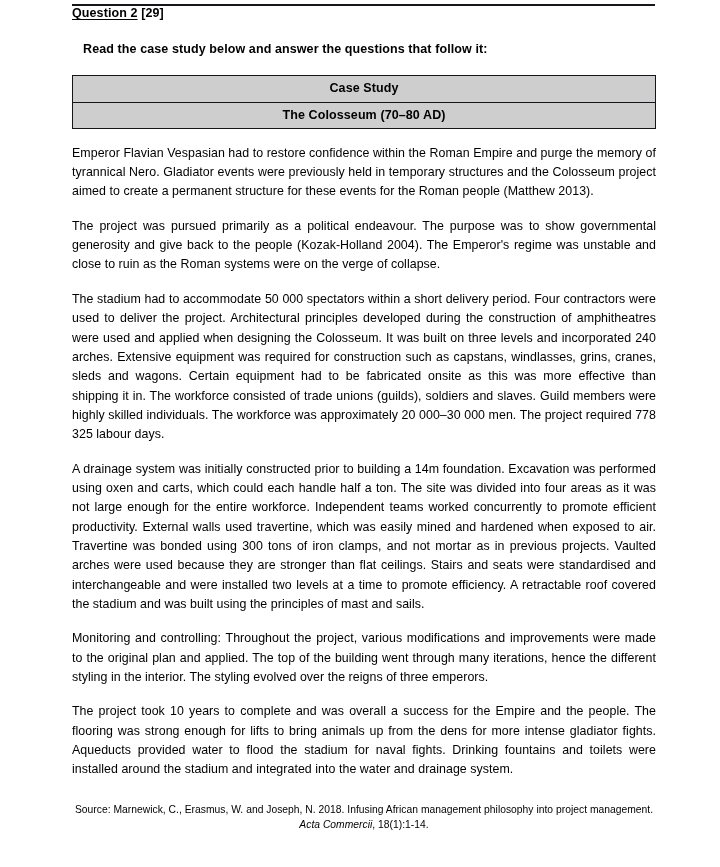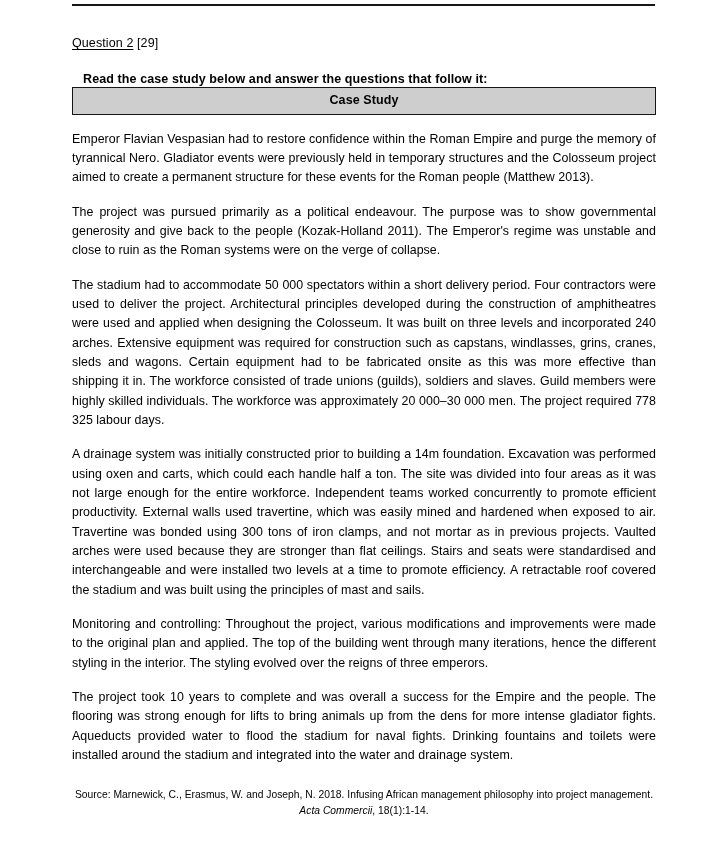--- a/index.html
+++ b/index.html
@@ -31,40 +31,41 @@
     height: 0;
     border-top: 2px solid #16171a;
   }
   .content {
     position: absolute;
     left: 72px;
     top: 4px;
     width: 584px;
   }
   .q-heading {
-    margin: 32px 0 0 0;
+    margin: 2px 0 0 0;
     font-size: 12.5px;
-    font-weight: normal;
+    font-weight: bold;
     line-height: 1.25;
     letter-spacing: 0.1px;
   }
   .q-heading .q-label {
     text-decoration: underline;
     text-underline-offset: 2px;
   }
   .instruction {
     margin: 20px 0 0 0;
     font-size: 12.5px;
     font-weight: bold;
     line-height: 1.25;
     letter-spacing: 0.1px;
     padding-left: 11px;
   }
   
   .case-table {
+    margin-top: 18px;
     width: 584px;
     border-collapse: collapse;
     table-layout: fixed;
   }
   .case-table td {
     background: #cecece;
     border: 1px solid #15161a;
     text-align: center;
     font-size: 12.5px;
     font-weight: bold;
@@ -107,26 +108,29 @@
 
     <p class="q-heading"><span class="q-label">Question 2</span><span> [29]</span></p>
 
     <p class="instruction">Read the case study below and answer the questions that follow it:</p>
 
     <table class="case-table">
       <tbody>
         <tr>
           <td>Case Study</td>
         </tr>
+        <tr>
+          <td>The Colosseum (70–80 AD)</td>
+        </tr>
       </tbody>
     </table>
 
     <p class="para first">Emperor Flavian Vespasian had to restore confidence within the Roman Empire and purge the memory of tyrannical Nero. Gladiator events were previously held in temporary structures and the Colosseum project aimed to create a permanent structure for these events for the Roman people (Matthew 2013).</p>
 
-    <p class="para">The project was pursued primarily as a political endeavour. The purpose was to show governmental generosity and give back to the people (Kozak-Holland 2011). The Emperor's regime was unstable and close to ruin as the Roman systems were on the verge of collapse.</p>
+    <p class="para">The project was pursued primarily as a political endeavour. The purpose was to show governmental generosity and give back to the people (Kozak-Holland 2004). The Emperor's regime was unstable and close to ruin as the Roman systems were on the verge of collapse.</p>
 
     <p class="para">The stadium had to accommodate 50 000 spectators within a short delivery period. Four contractors were used to deliver the project. Architectural principles developed during the construction of amphitheatres were used and applied when designing the Colosseum. It was built on three levels and incorporated 240 arches. Extensive equipment was required for construction such as capstans, windlasses, grins, cranes, sleds and wagons. Certain equipment had to be fabricated onsite as this was more effective than shipping it in. The workforce consisted of trade unions (guilds), soldiers and slaves. Guild members were highly skilled individuals. The workforce was approximately 20 000–30 000 men. The project required 778 325 labour days.</p>
 
     <p class="para">A drainage system was initially constructed prior to building a 14m foundation. Excavation was performed using oxen and carts, which could each handle half a ton. The site was divided into four areas as it was not large enough for the entire workforce. Independent teams worked concurrently to promote efficient productivity. External walls used travertine, which was easily mined and hardened when exposed to air. Travertine was bonded using 300 tons of iron clamps, and not mortar as in previous projects. Vaulted arches were used because they are stronger than flat ceilings. Stairs and seats were standardised and interchangeable and were installed two levels at a time to promote efficiency. A retractable roof covered the stadium and was built using the principles of mast and sails.</p>
 
     <p class="para">Monitoring and controlling: Throughout the project, various modifications and improvements were made to the original plan and applied. The top of the building went through many iterations, hence the different styling in the interior. The styling evolved over the reigns of three emperors.</p>
 
     <p class="para last-body">The project took 10 years to complete and was overall a success for the Empire and the people. The flooring was strong enough for lifts to bring animals up from the dens for more intense gladiator fights. Aqueducts provided water to flood the stadium for naval fights. Drinking fountains and toilets were installed around the stadium and integrated into the water and drainage system.</p>
 
     <p class="source"><span>Source: Marnewick, C., Erasmus, W. and Joseph, N. 2018. Infusing African management philosophy into project management. </span><span class="journal">Acta Commercii</span><span>, 18(1):1-14.</span></p>

